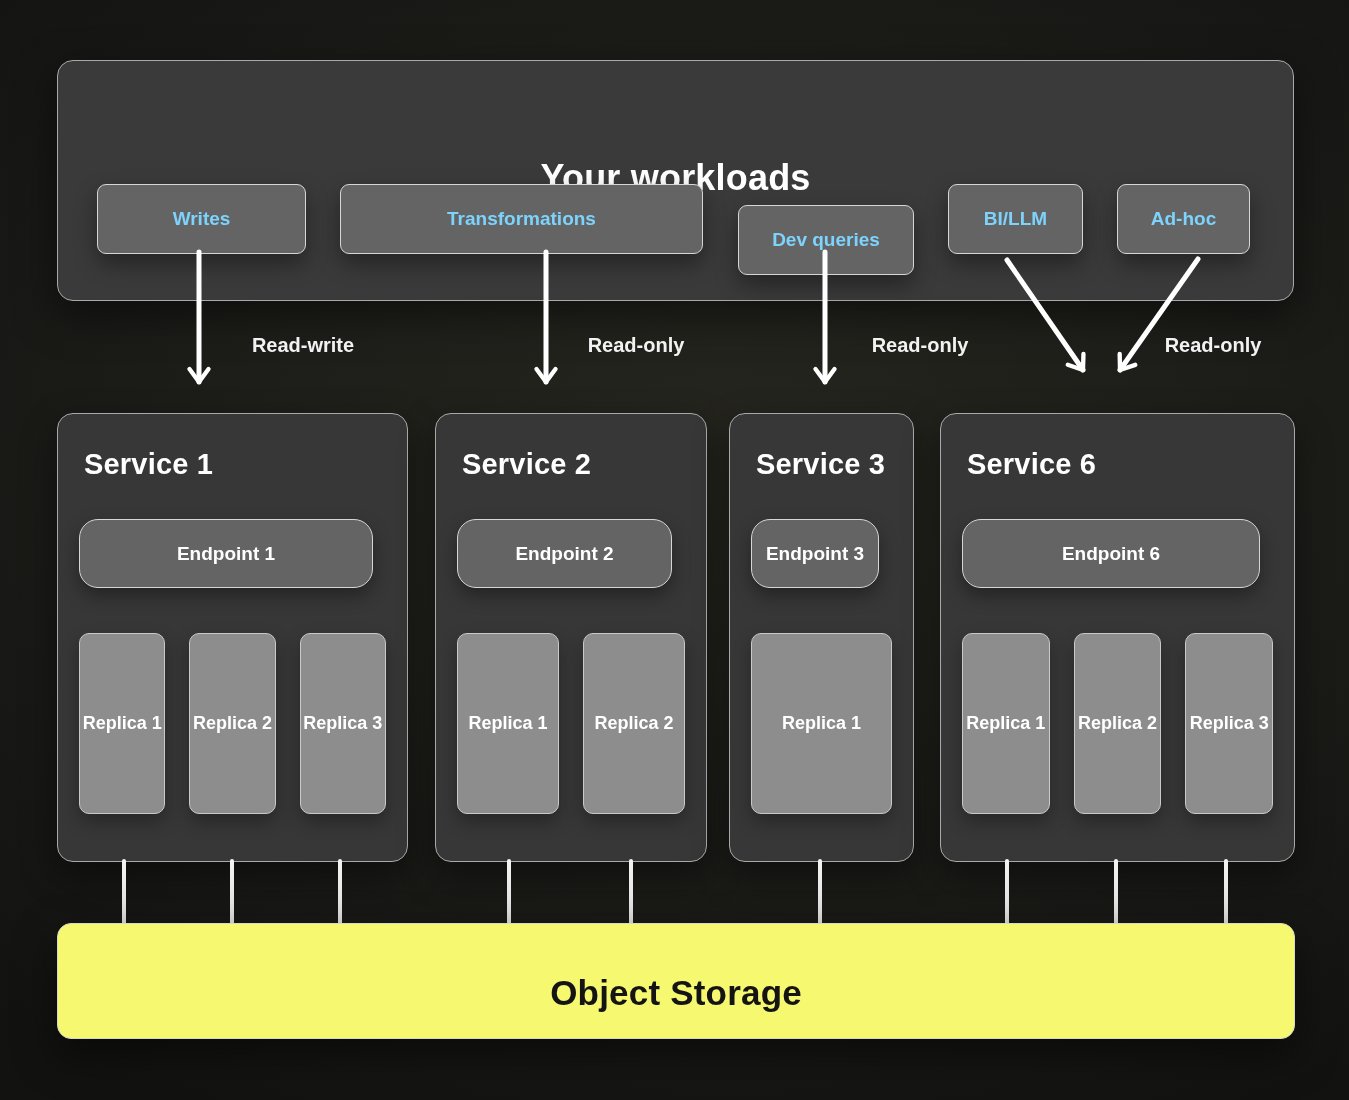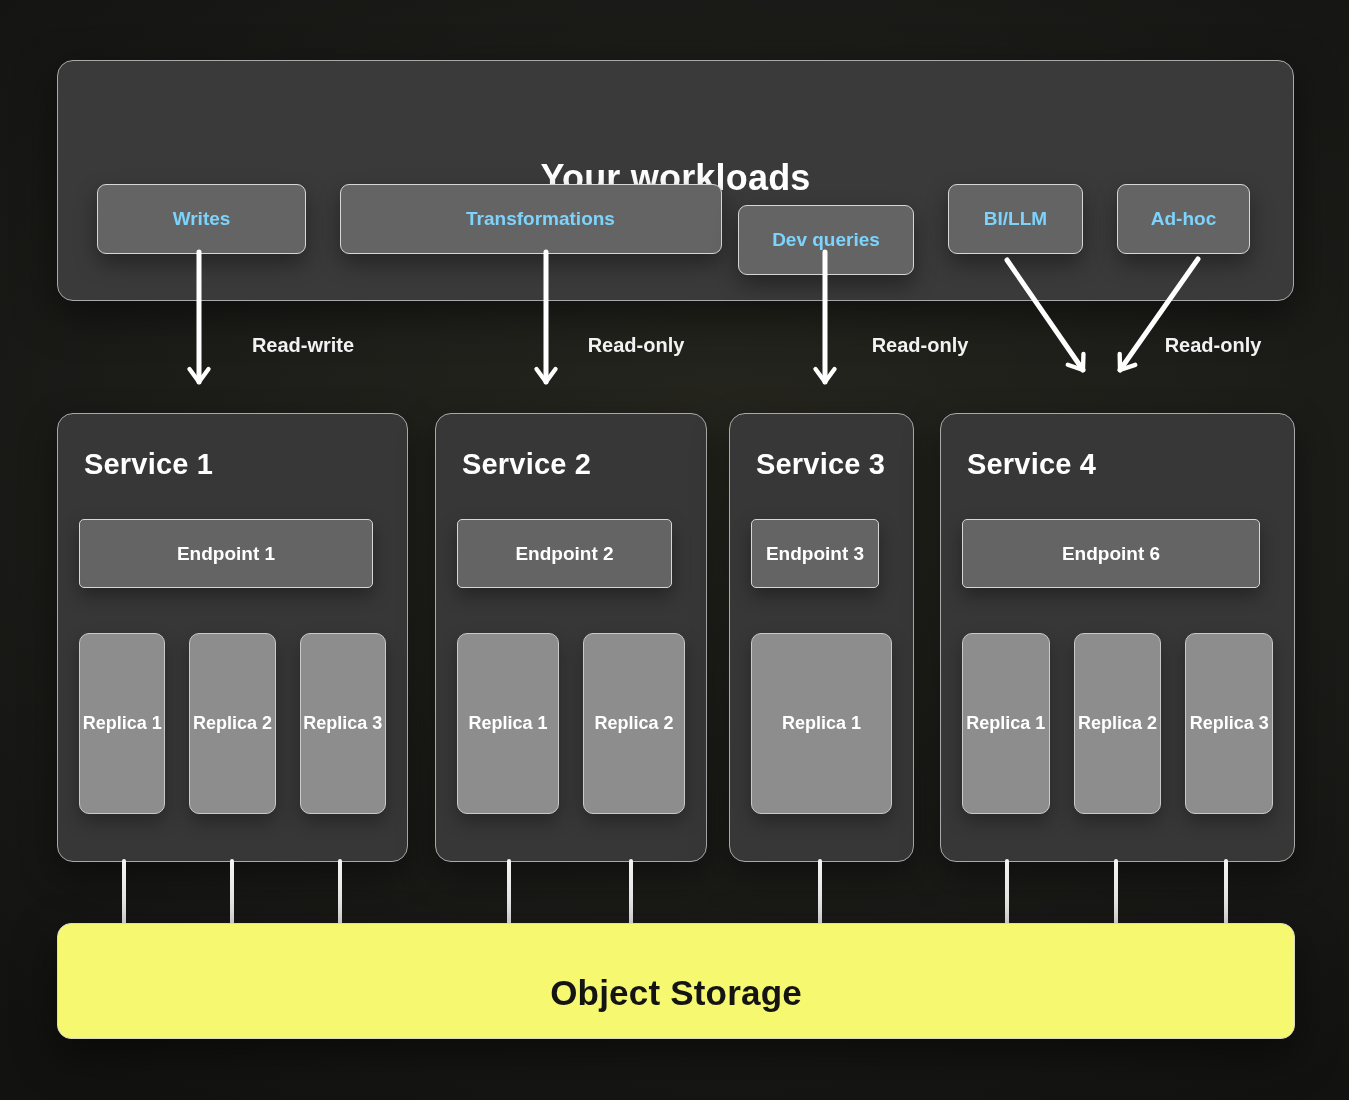--- a/index.html
+++ b/index.html
@@ -42,21 +42,21 @@
   }
   .service-title{
     position:absolute;top:34px;left:26px;
     font-size:29px;font-weight:700;letter-spacing:.2px;
   }
   .endpoint{
     position:absolute;top:105px;left:21px;right:34px;height:67px;
     display:flex;align-items:center;justify-content:center;
     background:var(--chip-fill,#646464);
     border:1.5px solid var(--chip-border,#d6d6d6);
-    border-radius:5px;font-size:19px;font-weight:700;
+    border-radius:19px;font-size:19px;font-weight:700;
     box-shadow:0 8px 18px rgba(0,0,0,.35);
     text-align:right;
   }
   .replicas{
     position:absolute;top:219px;left:21px;right:21px;height:181px;
     display:flex;gap:24px;
   }
   .replica{
     flex:1;display:flex;align-items:center;justify-content:center;
     background:var(--replica-fill,#8d8d8d);
@@ -85,21 +85,21 @@
 </head>
 <body>
 
 <div id="canvas">
 
   <section class="panel" style="left:57px;top:60px;width:1235px;height:239px;">
     <h1 class="panel-title" style="margin:0;">Your workloads</h1>
   </section>
 
   <div class="chip" style="left:97px;top:184px;width:207px;height:68px;">Writes</div>
-  <div class="chip" style="left:340px;top:184px;width:361px;height:68px;padding-left:19px;">Transformations</div>
+  <div class="chip" style="left:340px;top:184px;width:361px;height:68px;">Transformations</div>
   <div class="chip" style="left:738px;top:184px;width:174px;height:68px;margin-top:21px;">Dev queries</div>
   <div class="chip" style="left:948px;top:184px;width:133px;height:68px;">BI/LLM</div>
   <div class="chip" style="left:1117px;top:184px;width:131px;height:68px;">Ad-hoc</div>
 
   <svg class="arrows" width="1349" height="1100" viewBox="0 0 1349 1100">
     <defs>
       <marker id="chev" viewBox="0 0 12 12" refX="8.6" refY="6" markerWidth="5.2" markerHeight="5.2" orient="auto">
         <path d="M2.6,1.6 L8.6,6 L2.6,10.4" fill="none" stroke="#ffffff" stroke-width="2" stroke-linecap="round" stroke-linejoin="round"></path>
       </marker>
     </defs>
@@ -138,21 +138,21 @@
 
   <section class="service" style="left:729px;width:183px;">
     <h2 class="service-title" style="margin:0;">Service 3</h2>
     <div class="endpoint">Endpoint 3</div>
     <div class="replicas">
       <div class="replica">Replica 1</div>
     </div>
   </section>
 
   <section class="service" style="left:940px;width:353px;">
-    <h2 class="service-title" style="margin:0;">Service 4</h2>
+    <h2 class="service-title" style="margin:0;">Service 6</h2>
     <div class="endpoint">Endpoint 6</div>
     <div class="replicas">
       <div class="replica">Replica 1</div>
       <div class="replica">Replica 2</div>
       <div class="replica">Replica 3</div>
     </div>
   </section>
 
   <div class="conn" style="left:122px;"></div>
   <div class="conn" style="left:230px;"></div>

